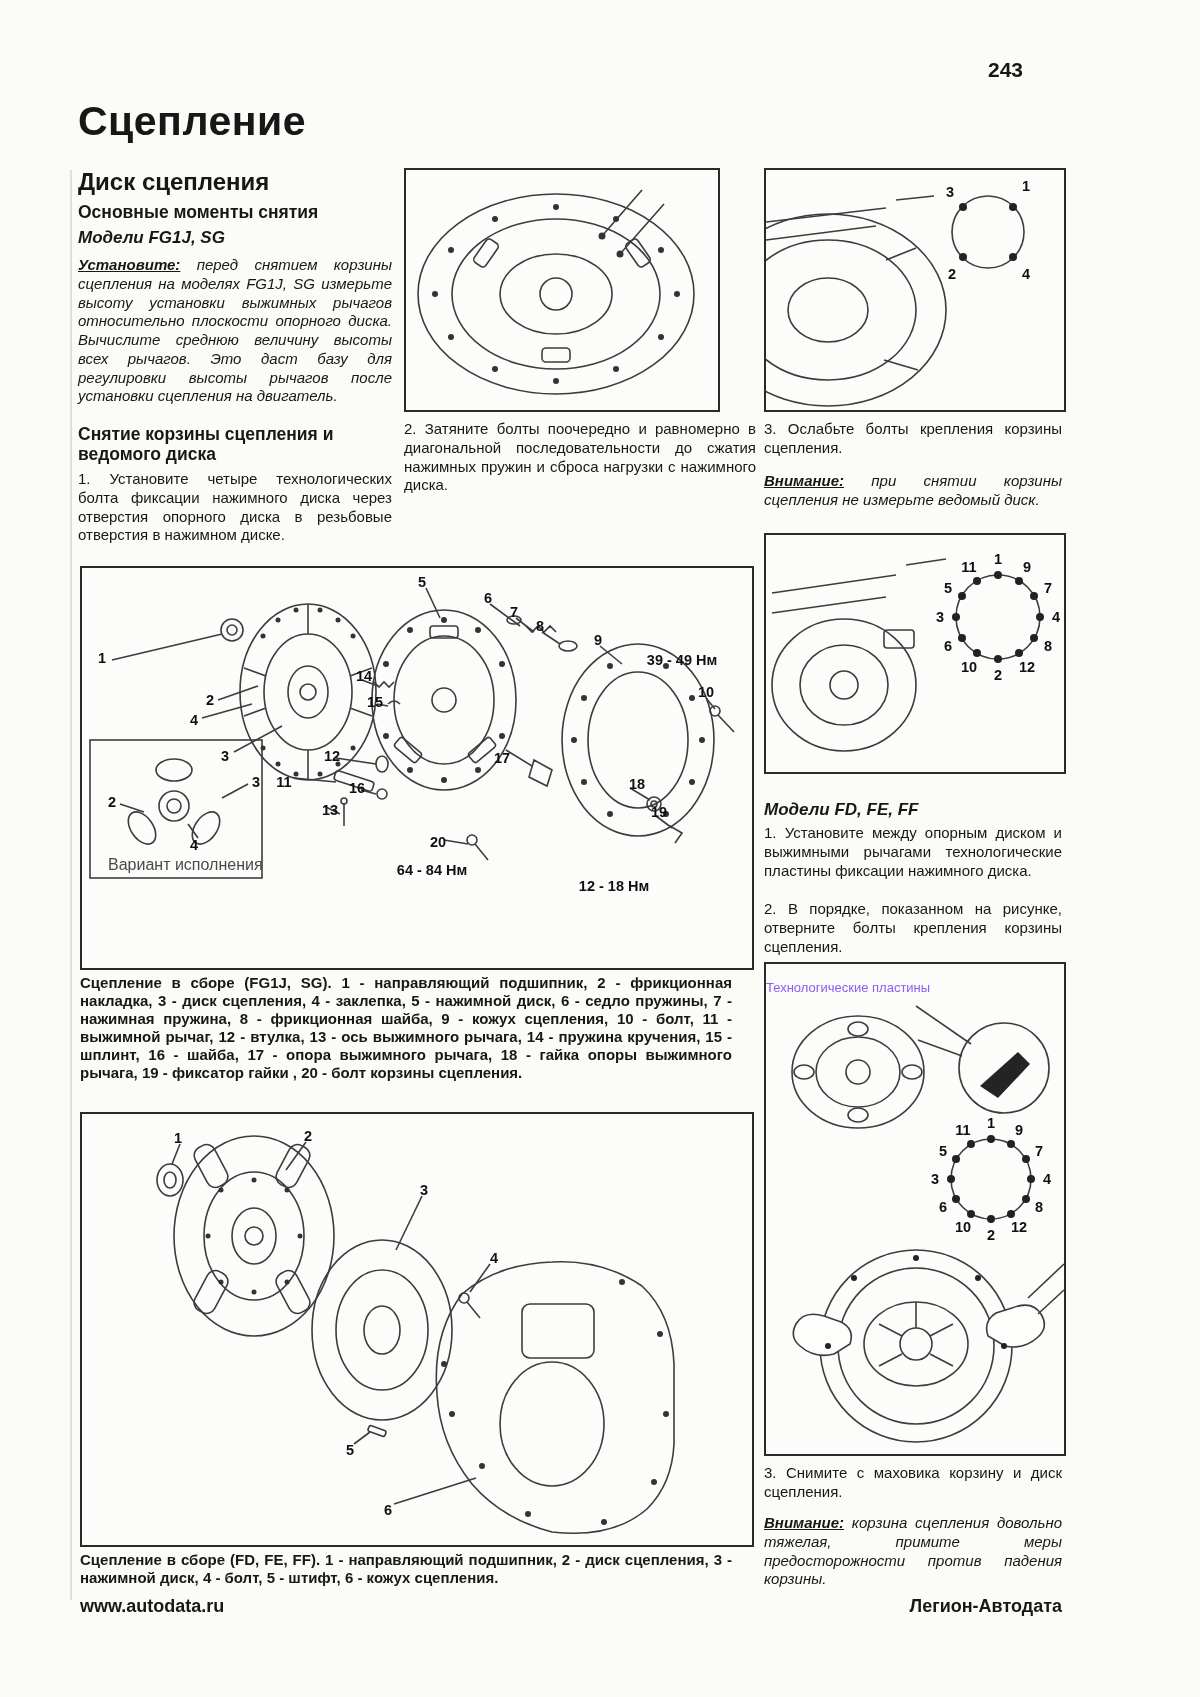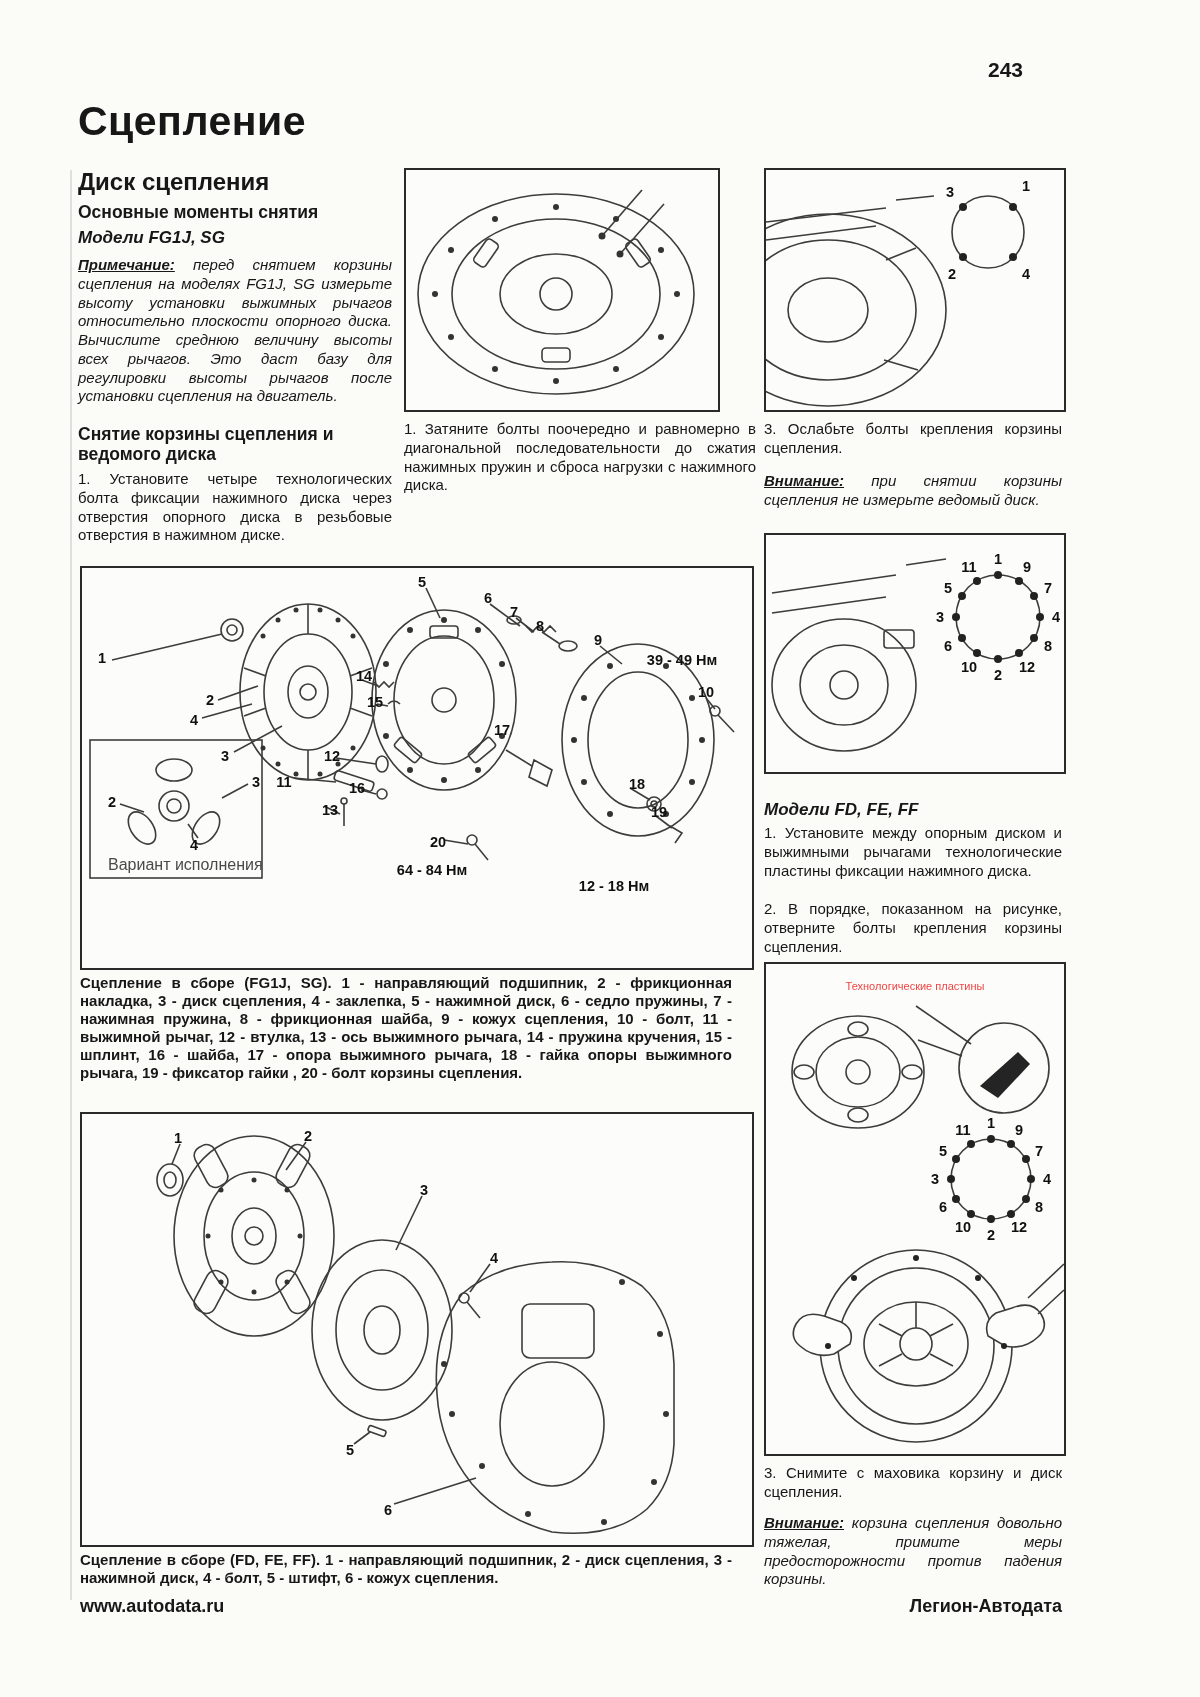--- a/index.html
+++ b/index.html
@@ -25,39 +25,39 @@
     font-weight:bold;font-size:14.5px;color:#101010;white-space:nowrap;
   }
   .fig-label{
     position:absolute;transform:translate(-50%,-50%);
     font-weight:bold;font-size:14.5px;white-space:nowrap;color:#101010;
   }
   .variant{
     position:absolute;font-size:16px;color:#4a4a4a;white-space:nowrap;
   }
   .plates-label{
-    position:absolute;left:0;right:0;top:16px;text-align:center;
-    font-size:11px;color:#ef4444;
+    position:absolute;left:0;right:0;top:16px;text-align:left;
+    font-size:13px;color:#8b5cf6;
   }
   .caption{font-weight:bold;font-size:15px;line-height:1.2;text-align:justify;margin:0;}
   .footer{font-size:18px;font-weight:bold;}
 </style>
 </head>
 <body>
 
 <div class="page">
   <div class="scanline"></div>
 
   <div class="abs pagenum" style="left:988px;top:58px;">243</div>
   <div class="abs title" style="left:78px;top:98px;">Сцепление</div>
 
   <div class="abs h1" style="left:78px;top:168px;">Диск сцепления</div>
   <div class="abs h2" style="left:78px;top:202px;">Основные моменты снятия</div>
   <div class="abs models" style="left:78px;top:228px;">Модели FG1J, SG</div>
-  <p class="abs body it" style="left:78px;top:256px;width:314px;"><span class="lblu">Примечание:</span><span> перед снятием корзины сцепления на моделях FG1J, SG измерьте высоту установки выжимных рычагов относительно плоскости опорного диска. Вычислите среднюю величину высоты всех рычагов. Это даст базу для регулировки высоты рычагов после установки сцепления на двигатель.</span></p>
+  <p class="abs body it" style="left:78px;top:256px;width:314px;"><span class="lblu">Установите:</span><span> перед снятием корзины сцепления на моделях FG1J, SG измерьте высоту установки выжимных рычагов относительно плоскости опорного диска. Вычислите среднюю величину высоты всех рычагов. Это даст базу для регулировки высоты рычагов после установки сцепления на двигатель.</span></p>
   <div class="abs h2" style="left:78px;top:424px;width:314px;line-height:1.15;">Снятие корзины сцепления и ведомого диска</div>
   <p class="abs body" style="left:78px;top:470px;width:314px;">1. Установите четыре технологических болта фиксации нажимного диска через отверстия опорного диска в резьбовые отверстия в нажимном диске.</p>
 
   <div class="figbox" style="left:404px;top:168px;width:312px;height:240px;">
     <svg width="312" height="240" viewBox="0 0 312 240">
       <g stroke="#3c3c3c" fill="none" stroke-width="1.6">
         <ellipse cx="150" cy="124" rx="138" ry="100"></ellipse>
         <ellipse cx="150" cy="124" rx="104" ry="75"></ellipse>
         <ellipse cx="150" cy="124" rx="56" ry="40"></ellipse>
         <circle cx="150" cy="124" r="16"></circle>
@@ -78,21 +78,21 @@
           <circle cx="45" cy="80" r="3"></circle>
           <circle cx="89" cy="49" r="3"></circle>
         <circle cx="150" cy="37" r="3"></circle>
           <circle cx="210" cy="49" r="3"></circle>
           <circle cx="255" cy="80" r="3"></circle>
         <circle cx="196" cy="66" r="3.5"></circle>
           <circle cx="214" cy="84" r="3.5"></circle>
       </g>
     </svg>
   </div>
-  <p class="abs body" style="left:404px;top:420px;width:352px;">1. Затяните болты поочередно и равномерно в диагональной последовательности до сжатия нажимных пружин и сброса нагрузки с нажимного диска.</p>
+  <p class="abs body" style="left:404px;top:420px;width:352px;">2. Затяните болты поочередно и равномерно в диагональной последовательности до сжатия нажимных пружин и сброса нагрузки с нажимного диска.</p>
 
   <div class="figbox" style="left:764px;top:168px;width:298px;height:240px;">
     <svg width="298" height="240" viewBox="0 0 298 240">
       <g stroke="#3c3c3c" fill="none" stroke-width="1.6">
         <ellipse cx="62" cy="140" rx="118" ry="96"></ellipse>
         <ellipse cx="62" cy="140" rx="88" ry="70"></ellipse>
         <ellipse cx="62" cy="140" rx="40" ry="32"></ellipse>
         <path d="M0,52 L120,38 M0,70 L110,56 M130,30 L168,26"></path>
         <line x1="120" y1="90" x2="150" y2="78"></line>
         <line x1="118" y1="190" x2="152" y2="200"></line>
@@ -344,21 +344,21 @@
         <span class="callout" style="left: 432px; top: 44px;">7</span>
         <span class="callout" style="left: 458px; top: 58px;">8</span>
         <span class="callout" style="left: 516px; top: 72px;">9</span>
         <span class="callout" style="left: 624px; top: 124px;">10</span>
         <span class="callout" style="left: 202px; top: 214px;">11</span>
         <span class="callout" style="left: 250px; top: 188px;">12</span>
         <span class="callout" style="left: 238px; top: 242px; margin-left: 10px;">13</span>
         <span class="callout" style="left: 276px; top: 108px; padding-left: 12px;">14</span>
         <span class="callout" style="left: 293px; top: 134px;">15</span>
         <span class="callout" style="left: 275px; top: 220px;">16</span>
-        <span class="callout" style="left: 420px; top: 162px;">17</span>
+        <span class="callout" style="left: 420px; top: 190px;">17</span>
         <span class="callout" style="left: 555px; top: 216px;">18</span>
         <span class="callout" style="left: 577px; top: 244px;">19</span>
         <span class="callout" style="left: 356px; top: 274px;">20</span>
         <span class="callout" style="left: 30px; top: 234px;">2</span>
         <span class="callout" style="left: 174px; top: 214px;">3</span>
         <span class="callout" style="left: 112px; top: 277px;">4</span>
       </div>
     <span class="fig-label" style="left:600px;top:92px;">39 - 49 Нм</span>
     <span class="fig-label" style="left:350px;top:302px;">64 - 84 Нм</span>
     <span class="fig-label" style="left:532px;top:318px;">12 - 18 Нм</span>

